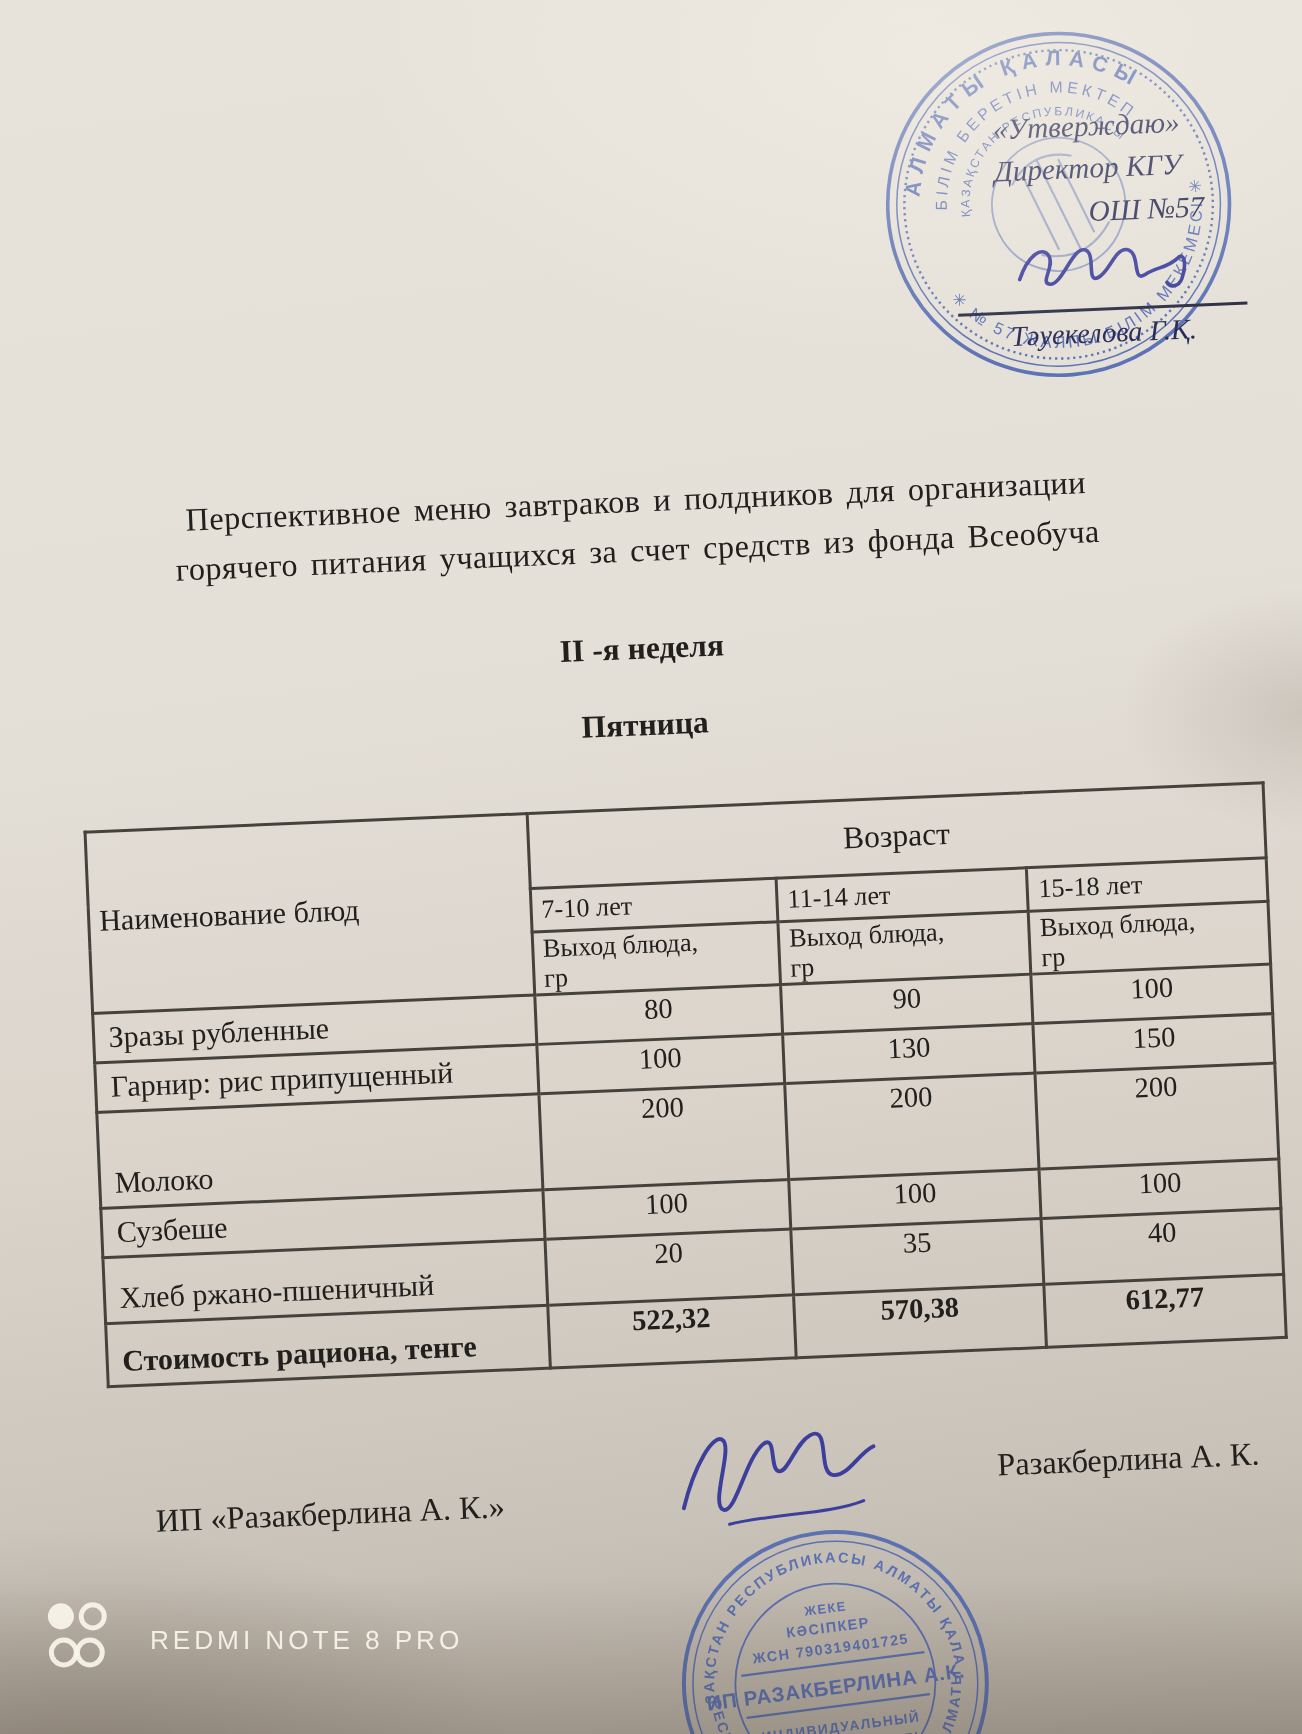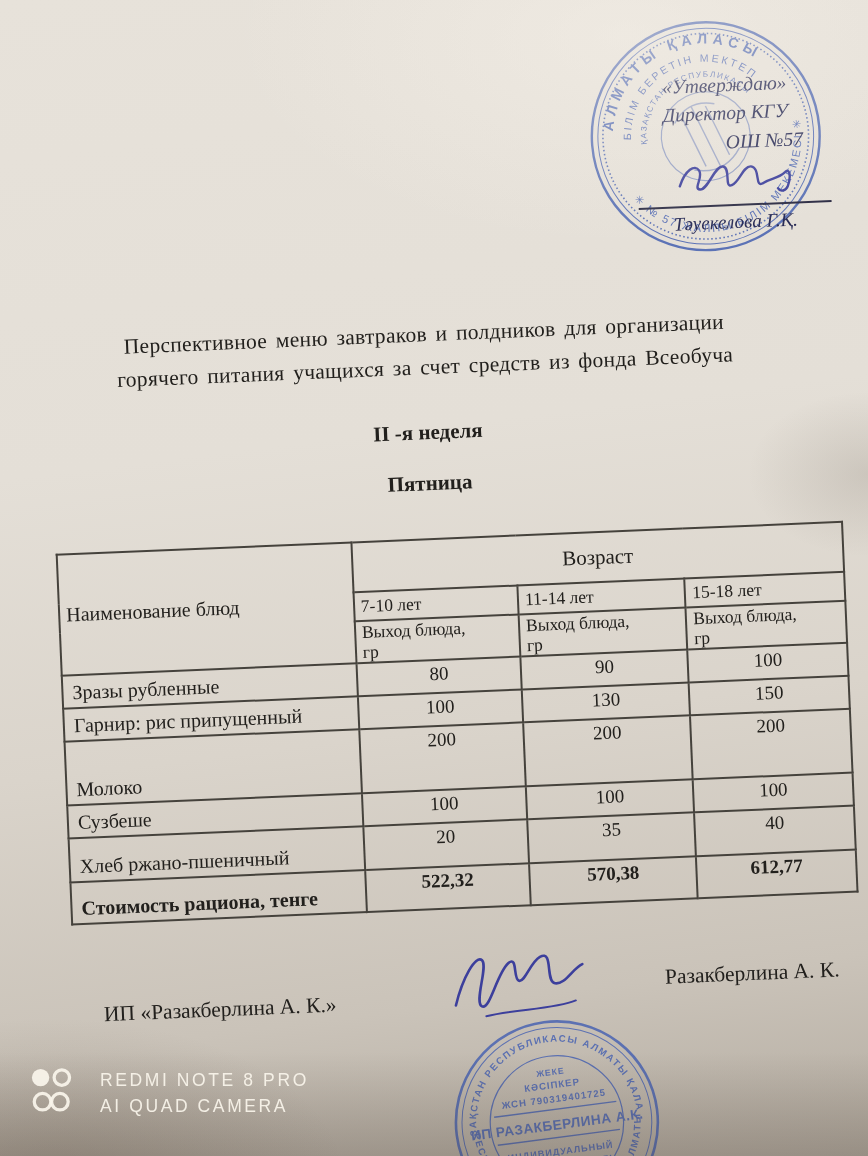--- a/index.html
+++ b/index.html
@@ -247,17 +247,16 @@
 
   <div class="watermark">
     <svg width="54" height="54" viewBox="0 0 56 56">
       <circle cx="11" cy="12" r="9" fill="rgba(250,245,236,.92)"></circle>
       <circle cx="33" cy="12" r="8" fill="none" stroke="rgba(250,245,236,.92)" stroke-width="3.4"></circle>
       <circle cx="13" cy="37" r="8.6" fill="none" stroke="rgba(250,245,236,.92)" stroke-width="3.4"></circle>
       <circle cx="31" cy="37" r="8.6" fill="none" stroke="rgba(250,245,236,.92)" stroke-width="3.4"></circle>
     </svg>
     <div class="wm-text">
       <div>REDMI NOTE 8 PRO</div>
-      <div>AI QUAD CAMERA</div>
     </div>
   </div>
 
 </div>
 
 </body></html>

